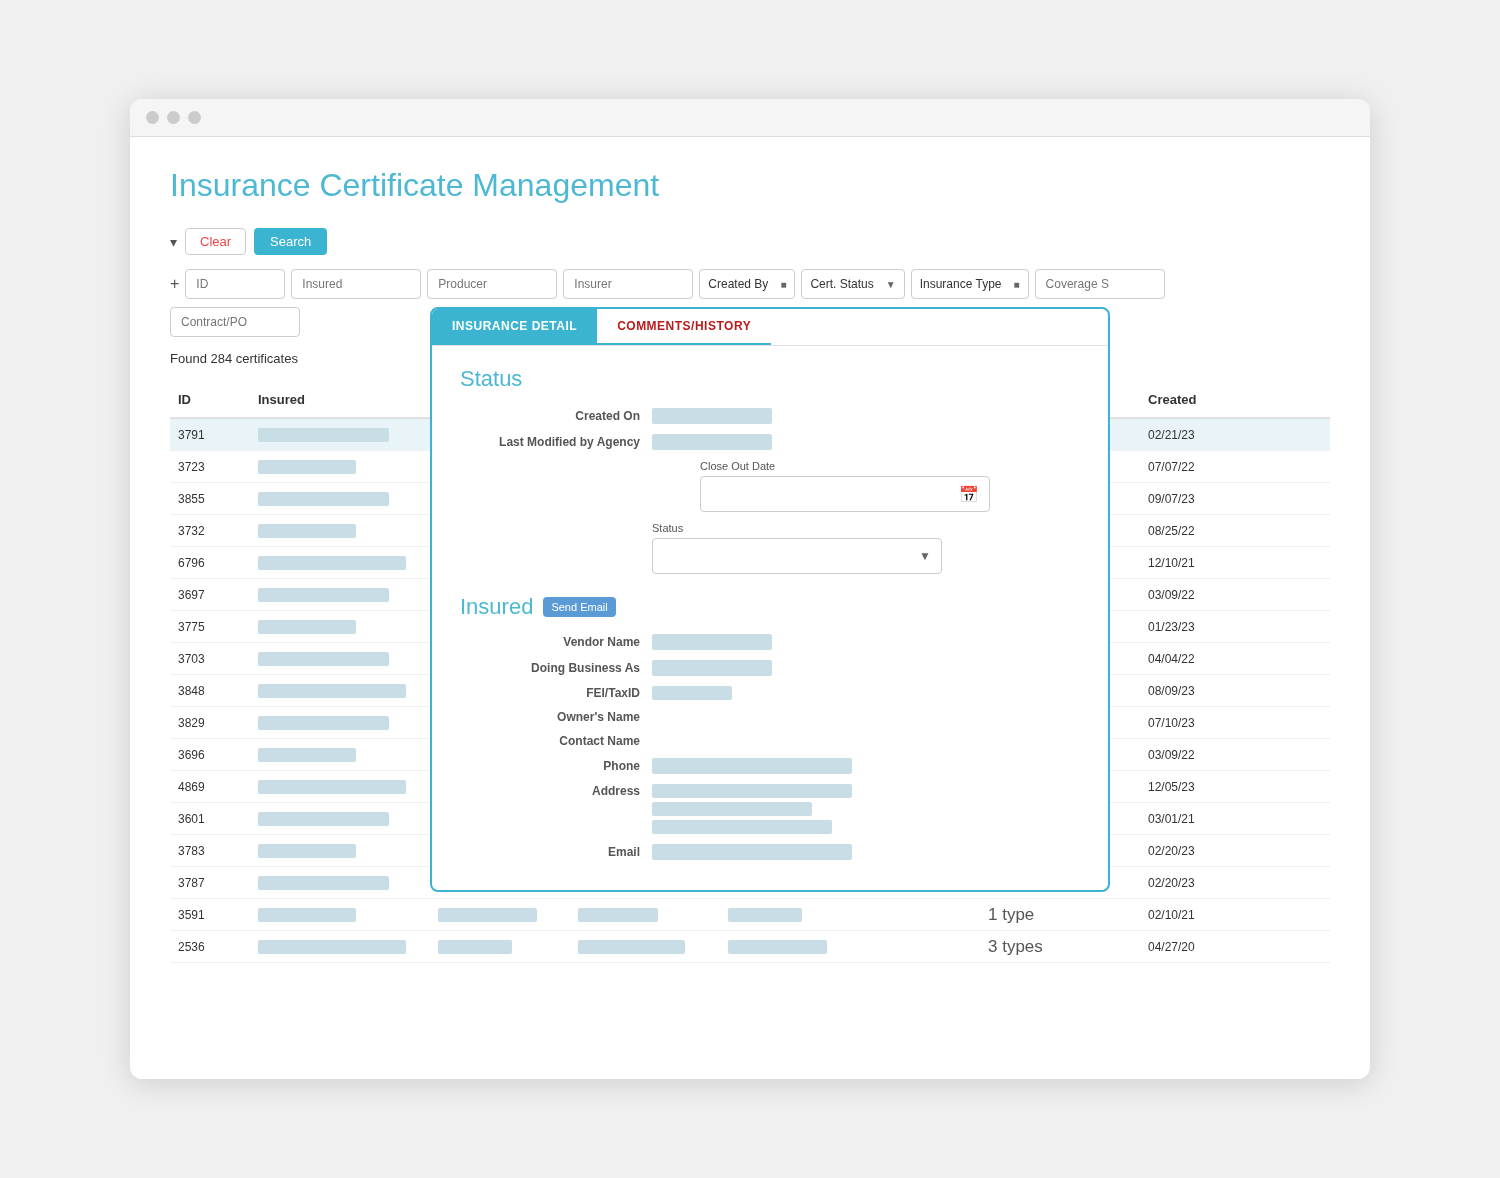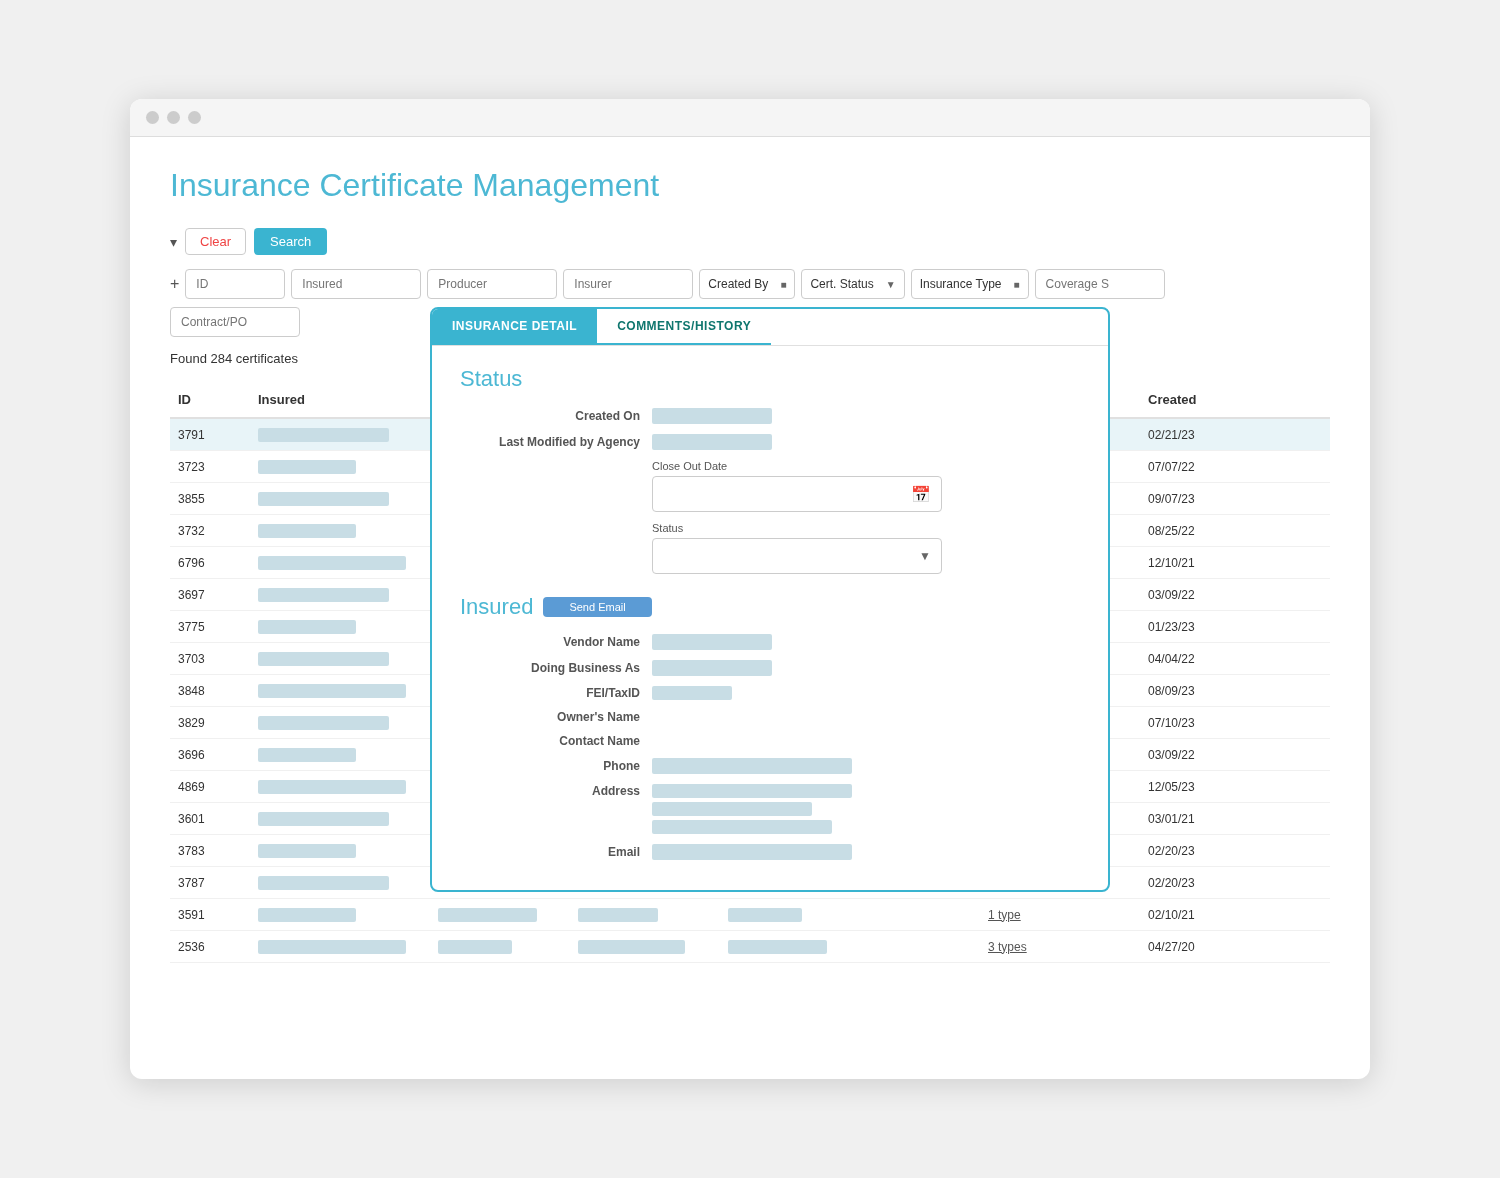--- a/index.html
+++ b/index.html
@@ -149,23 +149,22 @@
     }
     .cell-bar {
       height: 14px;
       background: #c8dde5;
       border-radius: 2px;
       width: 80%;
     }
     .cell-bar-sm { width: 60%; }
     .cell-bar-lg { width: 90%; }
     .badge-types {
-      font-size: 12px;
+      font-size: 17px;
       color: #555;
-      text-decoration: underline;
     }
     
     .modal-panel {
       position: absolute;
       top: 170px;
       left: 300px;
       width: 680px;
       background: #fff;
       border: 2px solid #3ab4d0;
       border-radius: 8px;
@@ -179,21 +178,21 @@
     .modal-tab {
       padding: 10px 20px;
       font-size: 12px;
       font-weight: 600;
       cursor: pointer;
       letter-spacing: 0.5px;
       text-transform: uppercase;
     }
     .modal-tab.active {
       background: #fff;
-      color: #0f766e;
+      color: #b91c1c;
       border-bottom: 2px solid #3ab4d0;
     }
     .modal-tab.inactive {
       background: #3ab4d0;
       color: #fff;
     }
     .modal-body {
       padding: 20px 28px;
     }
     .section-title {
@@ -264,21 +263,21 @@
       display: flex;
       align-items: center;
       gap: 10px;
       margin-bottom: 14px;
     }
     .btn-send-email {
       background: #5b9bd5;
       color: #fff;
       border: none;
       border-radius: 4px;
-      padding: 4px 26px;
+      padding: 4px 8px;
       font-size: 11px;
       cursor: pointer;
     }
     .addr-bars {
       display: flex;
       flex-direction: column;
       gap: 4px;
     }
     .addr-bar {
       height: 14px;
@@ -664,21 +663,21 @@
           <div class="form-label">Created On</div>
           <div class="form-value-bar"></div>
         </div>
         <div class="form-row">
           <div class="form-label">Last Modified by Agency</div>
           <div class="form-value-bar"></div>
         </div>
 
         <div class="form-row">
           <div style="width:180px; margin-right:12px; flex-shrink:0;"></div>
-          <div style="width:264px;">
+          <div style="width:264px;margin-left:48px;">
             <div style="font-size:11px; color:#555; margin-bottom:4px;">Close Out Date</div>
             <div class="close-out-date-box">
               <span class="calendar-icon">📅</span>
             </div>
           </div>
         </div>
 
         <div class="form-row">
           <div style="width:180px; margin-right:12px; flex-shrink:0;"></div>
           <div style="width:290px;">

